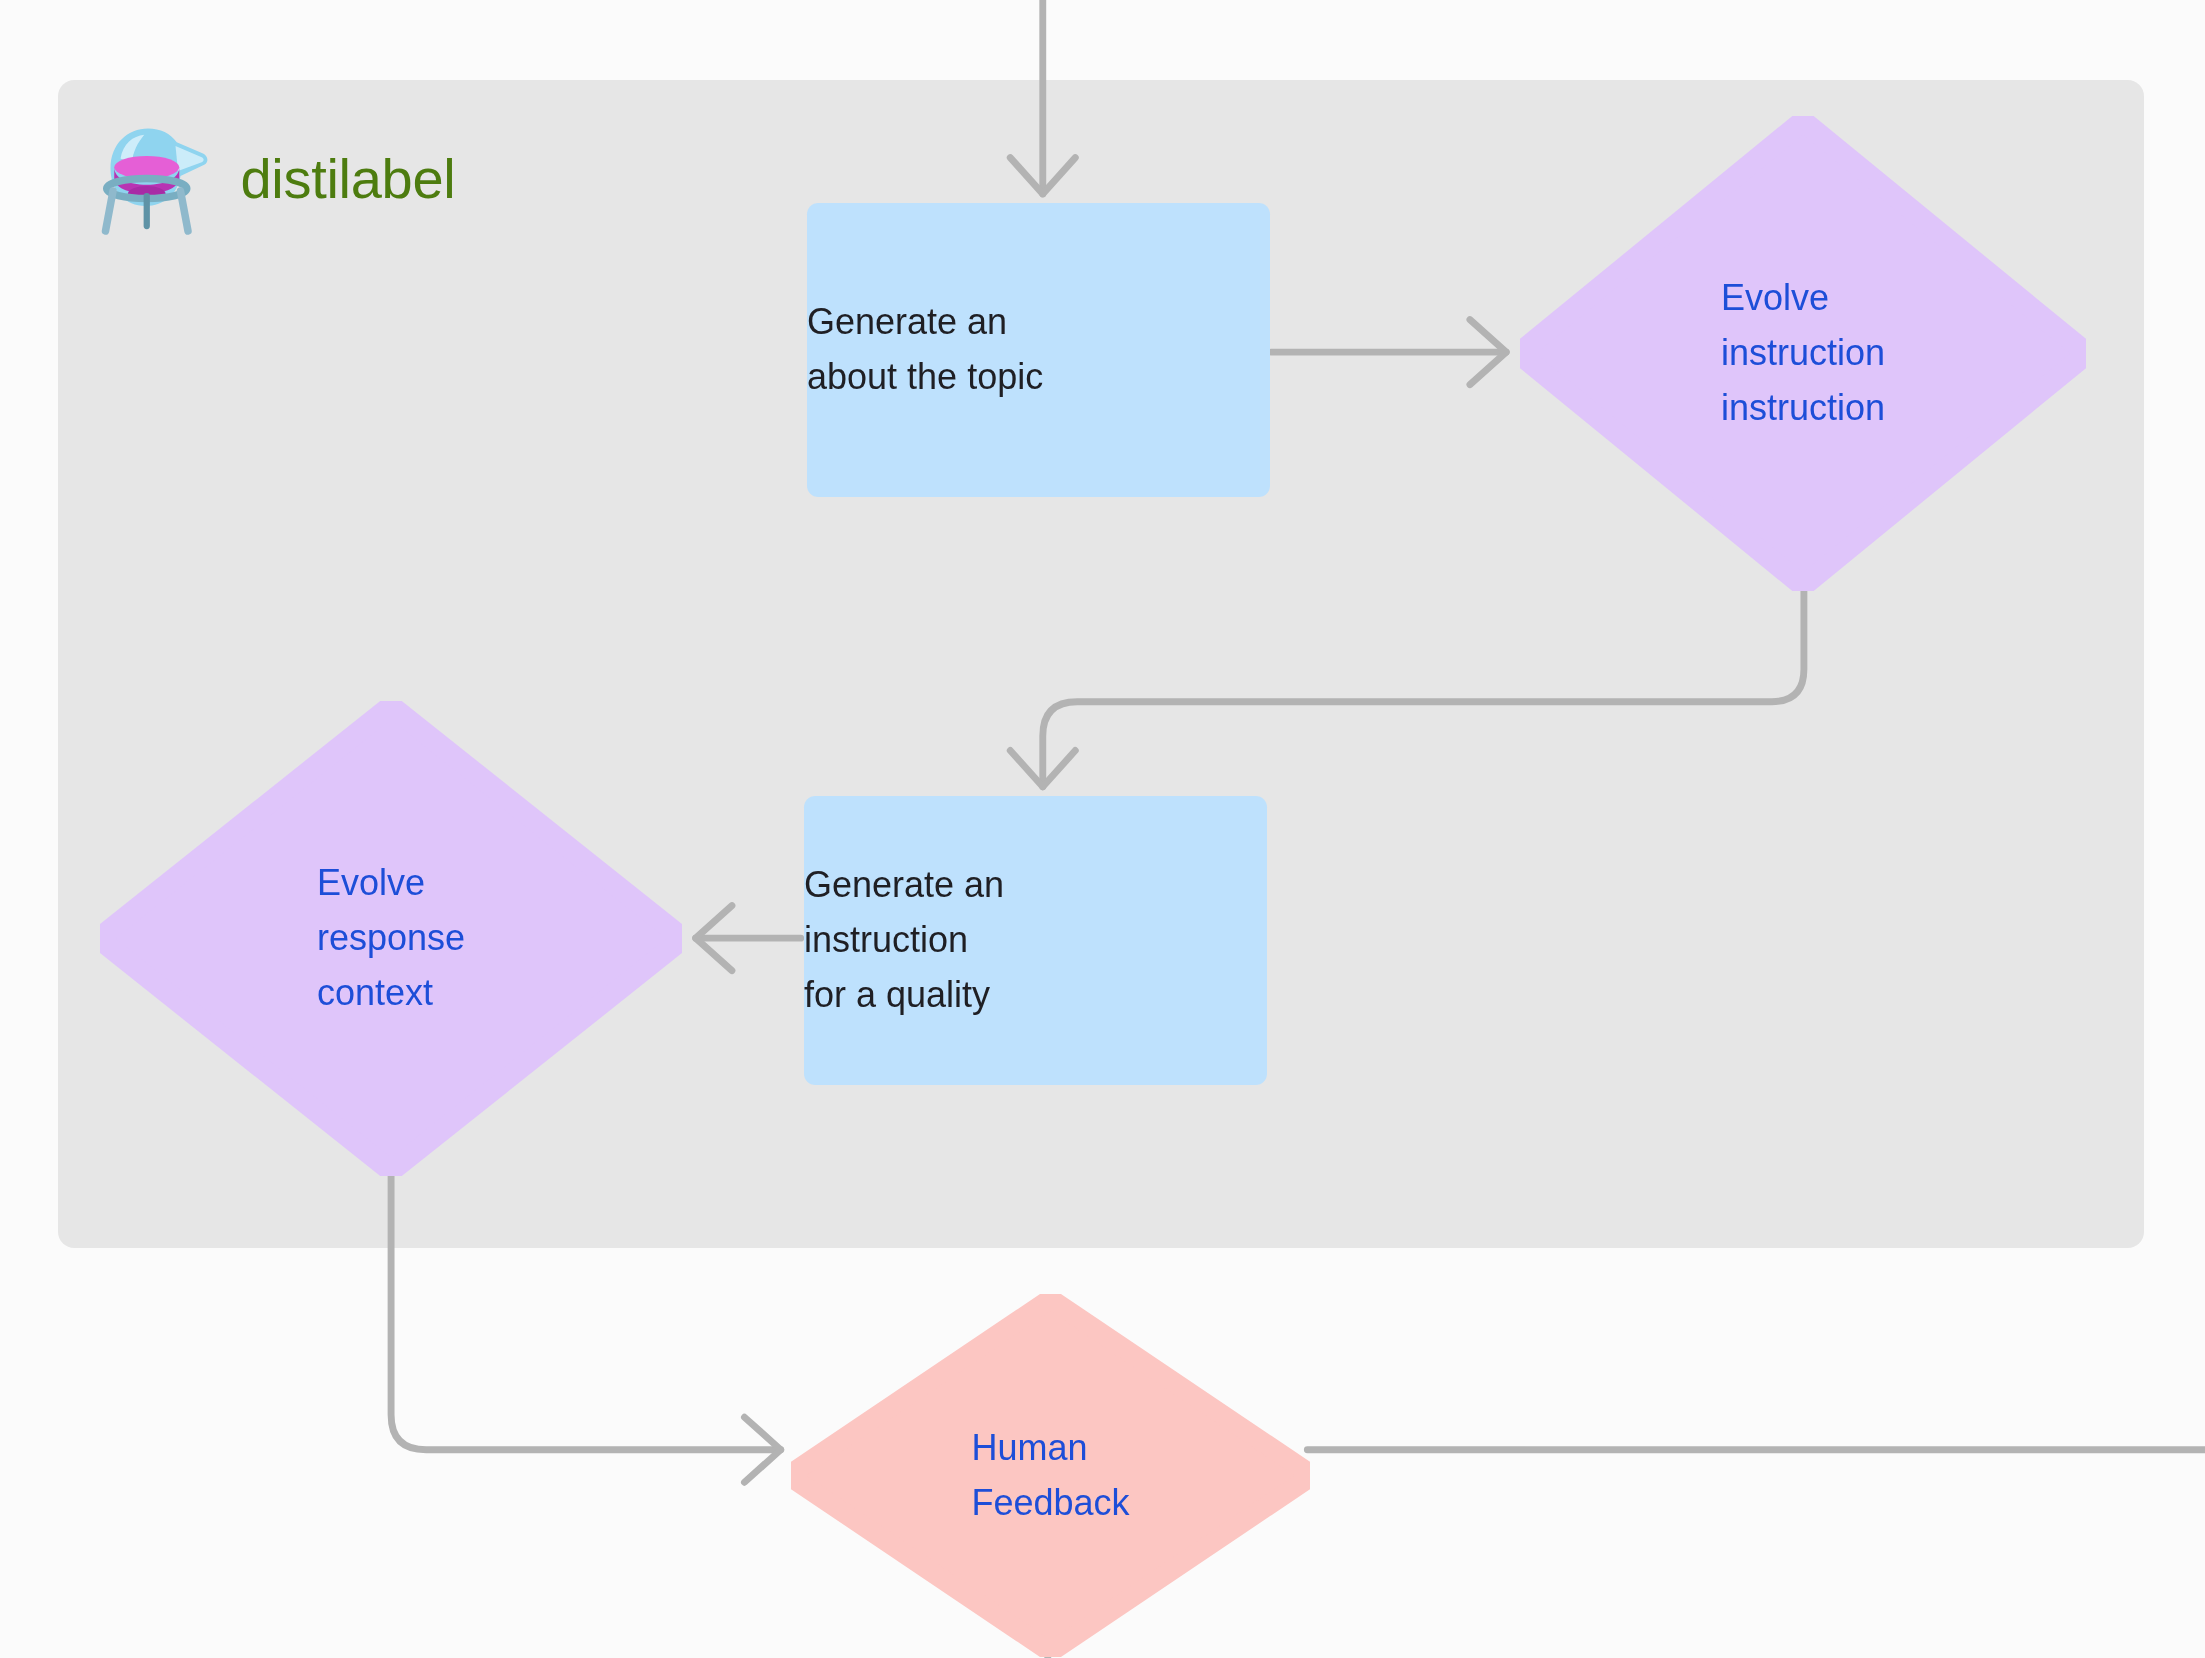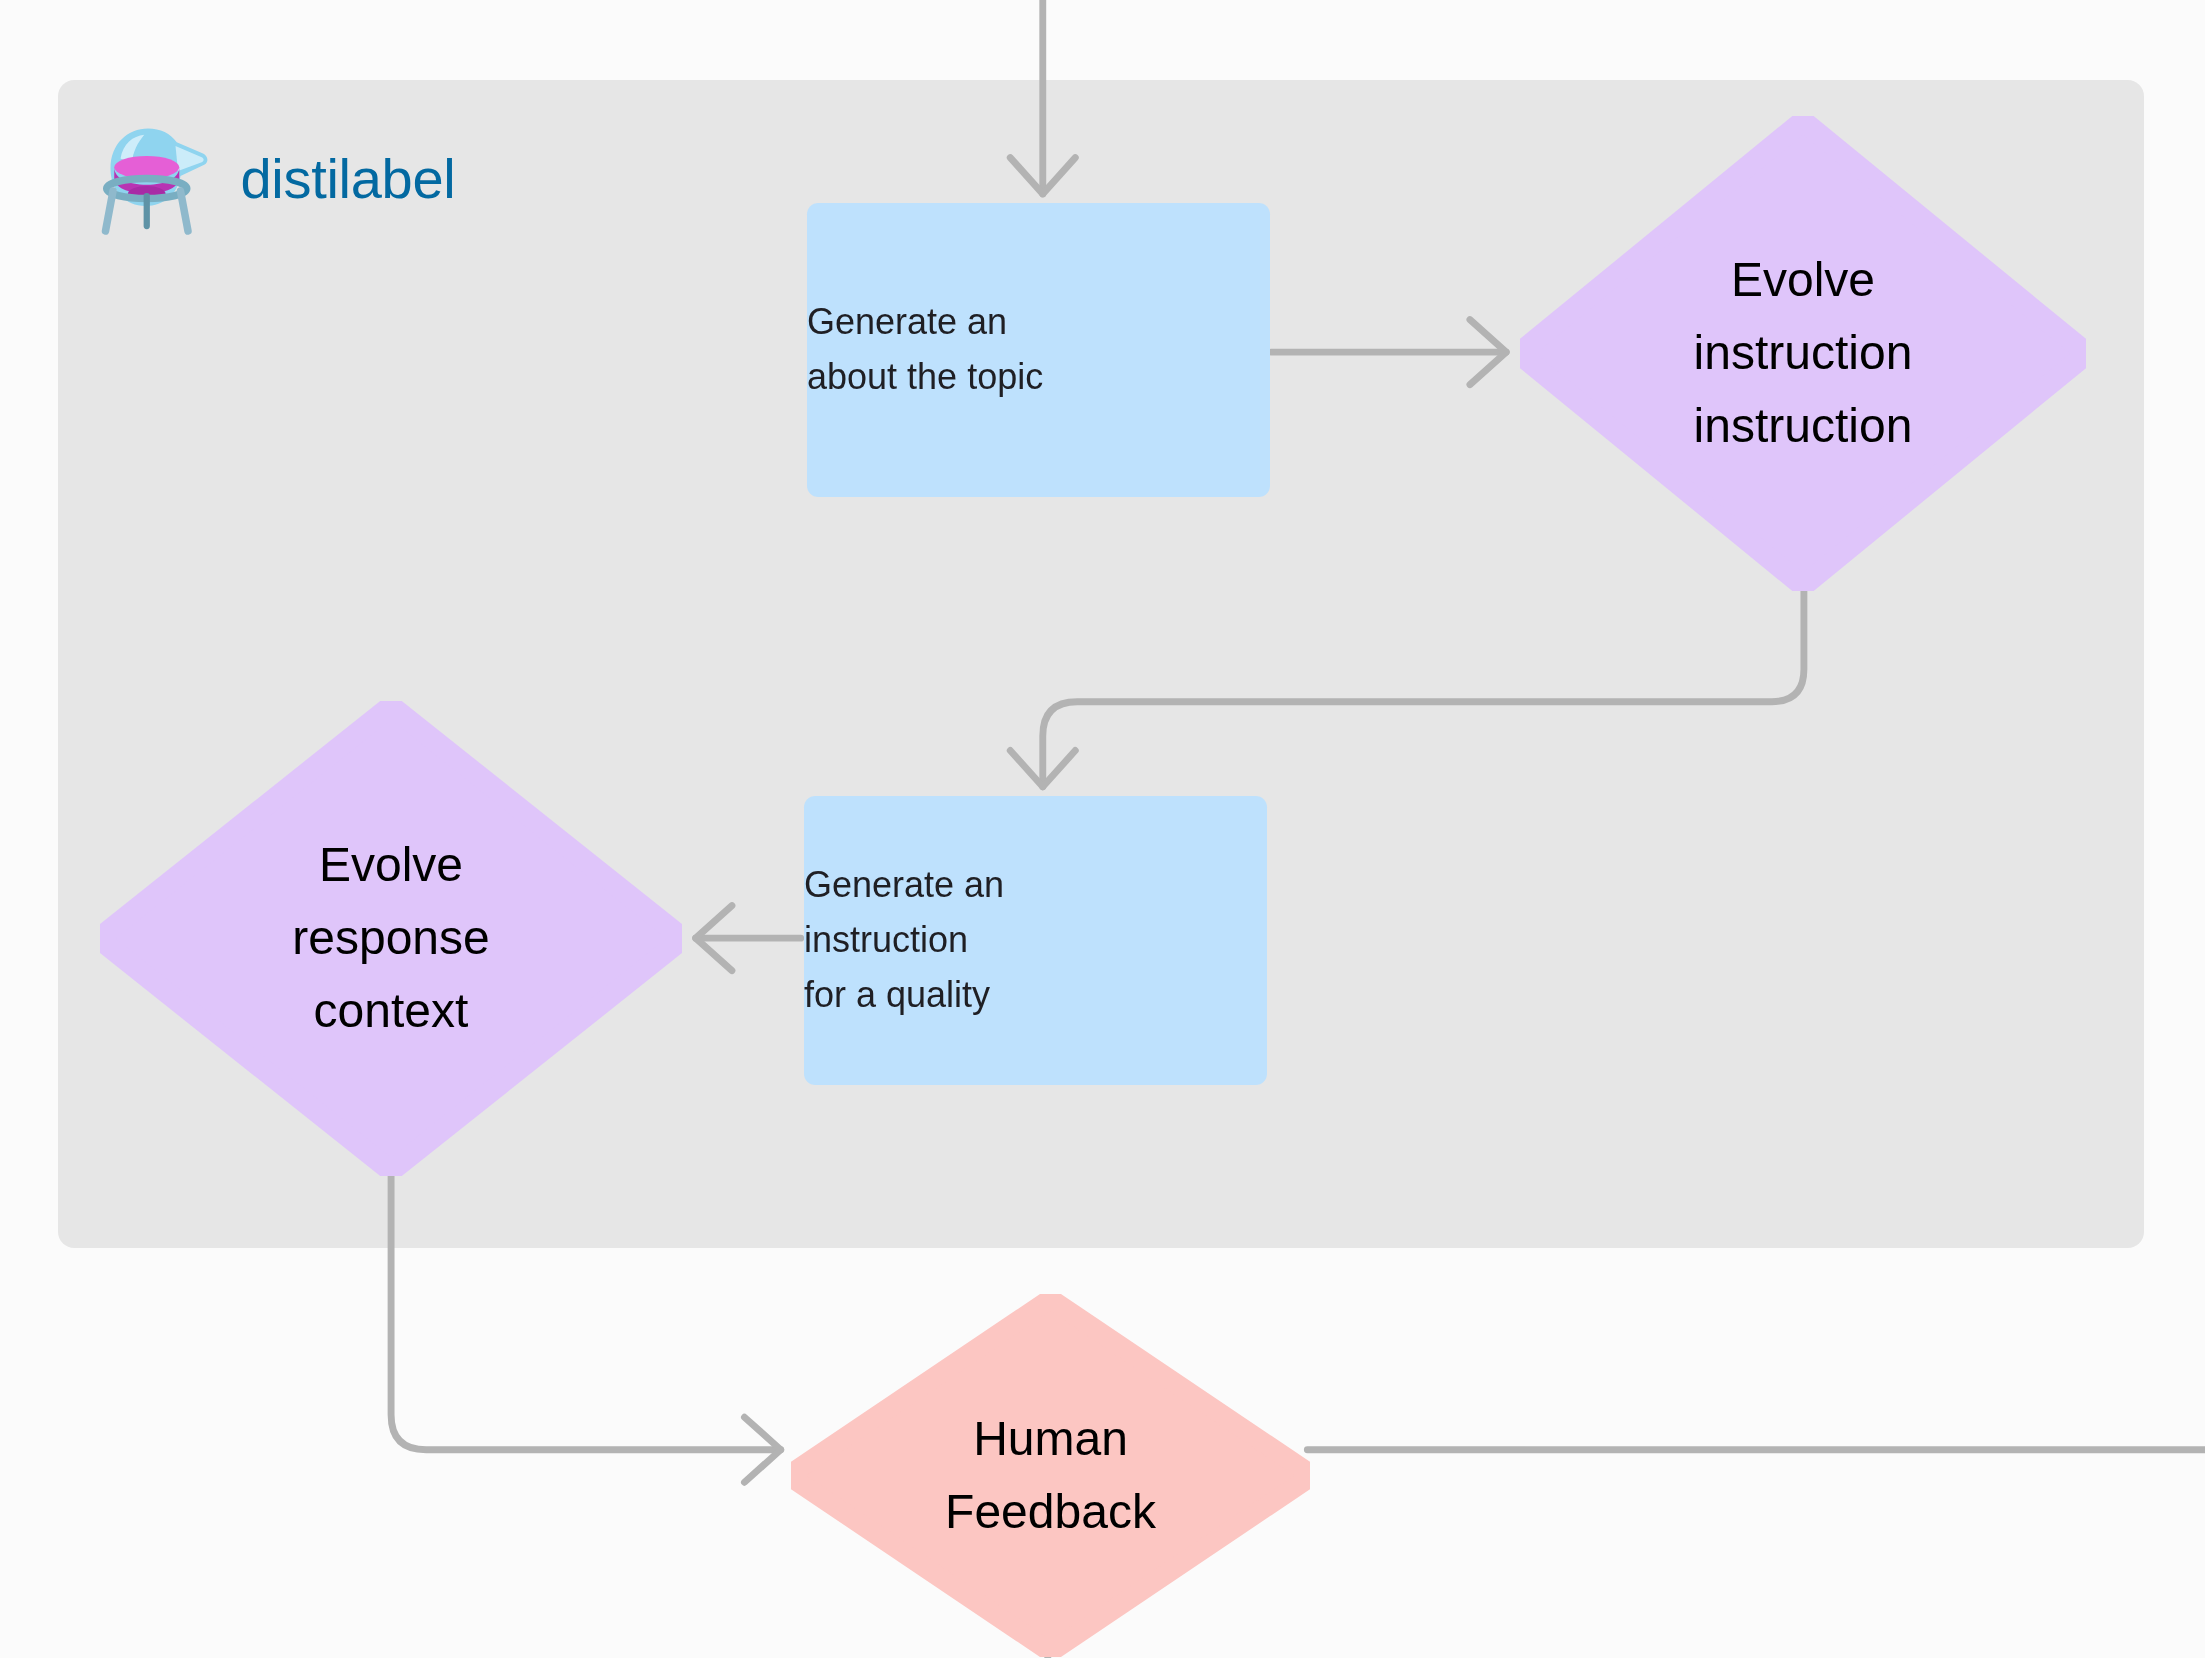--- a/index.html
+++ b/index.html
@@ -39,21 +39,21 @@
     left: 93px;
     top: 116px;
     display: flex;
     align-items: center;
     gap: 22.5px;
   }
   .sg-logo { width: 125px; height: 125px; display: block; }
   .sg-title {
     font-size: 56px;
     font-weight: 400;
-    color: #0369a1;
+    color: #4d7c0f;
     letter-spacing: -0.3px;
     white-space: nowrap;
     line-height: 1;
   }
   
   .node-box {
     position: absolute;
     background: #bee1fd;
     border-radius: 11.3px;
     display: flex;
@@ -77,23 +77,23 @@
     justify-content: center;
   }
   .node-diamond .dshape {
     position: absolute;
     inset: 0;
     width: 100%;
     height: 100%;
   }
   .node-diamond .dlabel {
     position: relative;
-    text-align: center;
-    color: #000000;
-    font-size: 48px;
+    text-align: left;
+    color: #1d4ed8;
+    font-size: 36px;
     line-height: 1.52;
     z-index: 2;
     white-space: nowrap;
   }
   .node-diamond .ln { display: block; }
 
   #node-evolve-instr { left: 1520px; top: 116px;  width: 566px; height: 475px; }
   #node-evolve-resp  { left: 100px;  top: 701px; width: 582px; height: 475px; }
   #node-human-fb     { left: 791px; top: 1294px; width: 519px; height: 363px; }
 </style>

